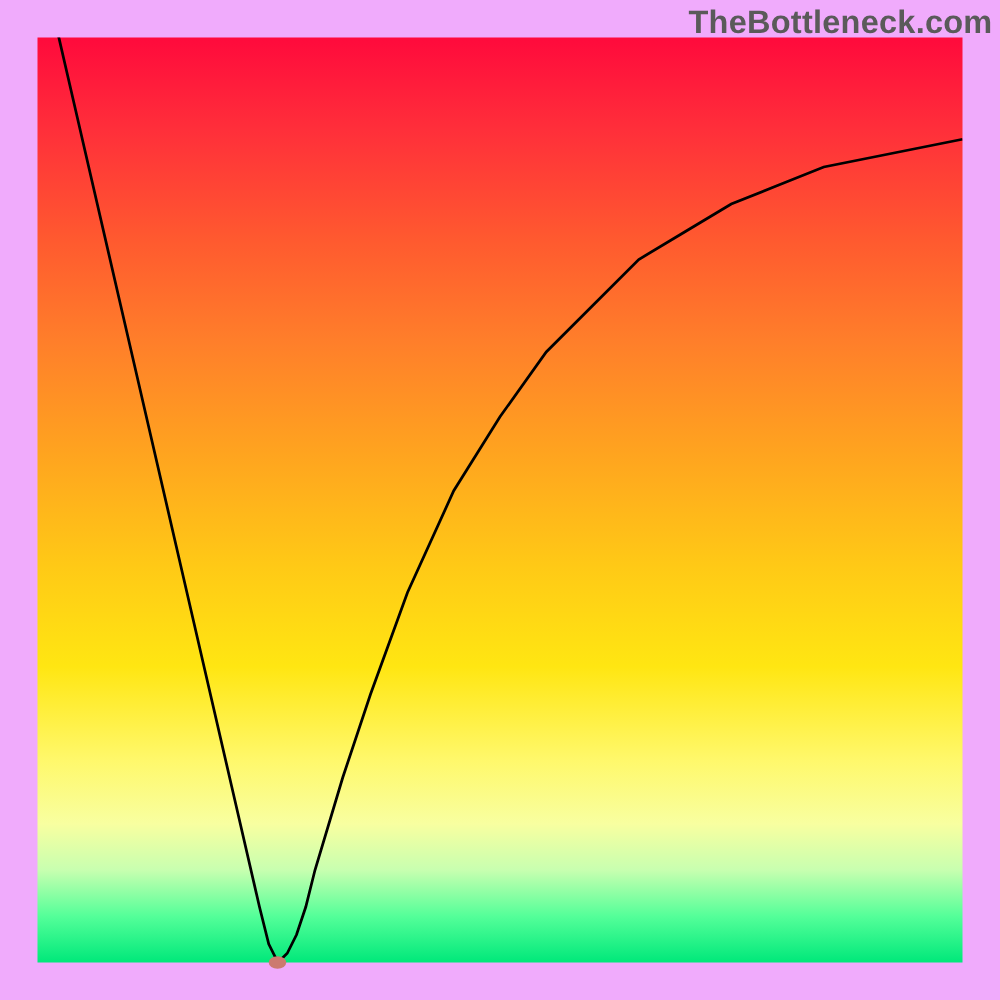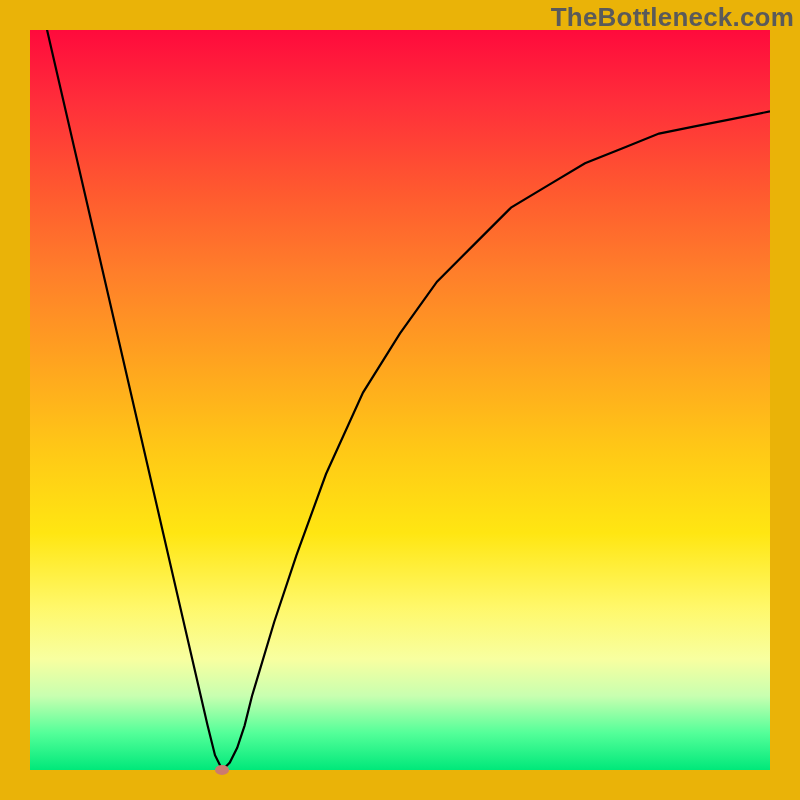--- a/index.html
+++ b/index.html
@@ -1,21 +1,21 @@
 <!DOCTYPE html>
 <html><head>
 <meta charset="utf-8">
 <style>
   * { margin: 0; padding: 0; box-sizing: border-box; }
   html, body { width: 800px; height: 800px; overflow: hidden; background: #000; }
   .frame {
     position: relative;
     width: 800px;
     height: 800px;
-    background: #eab308;
+    background: #f0abfc;
   }
   .plot-area {
     position: absolute;
     left: 30px;
     top: 30px;
     width: 740px;
     height: 740px;
     background: linear-gradient(to bottom,
       #ff0a3c 0%,
       #ff2f3a 10%,

